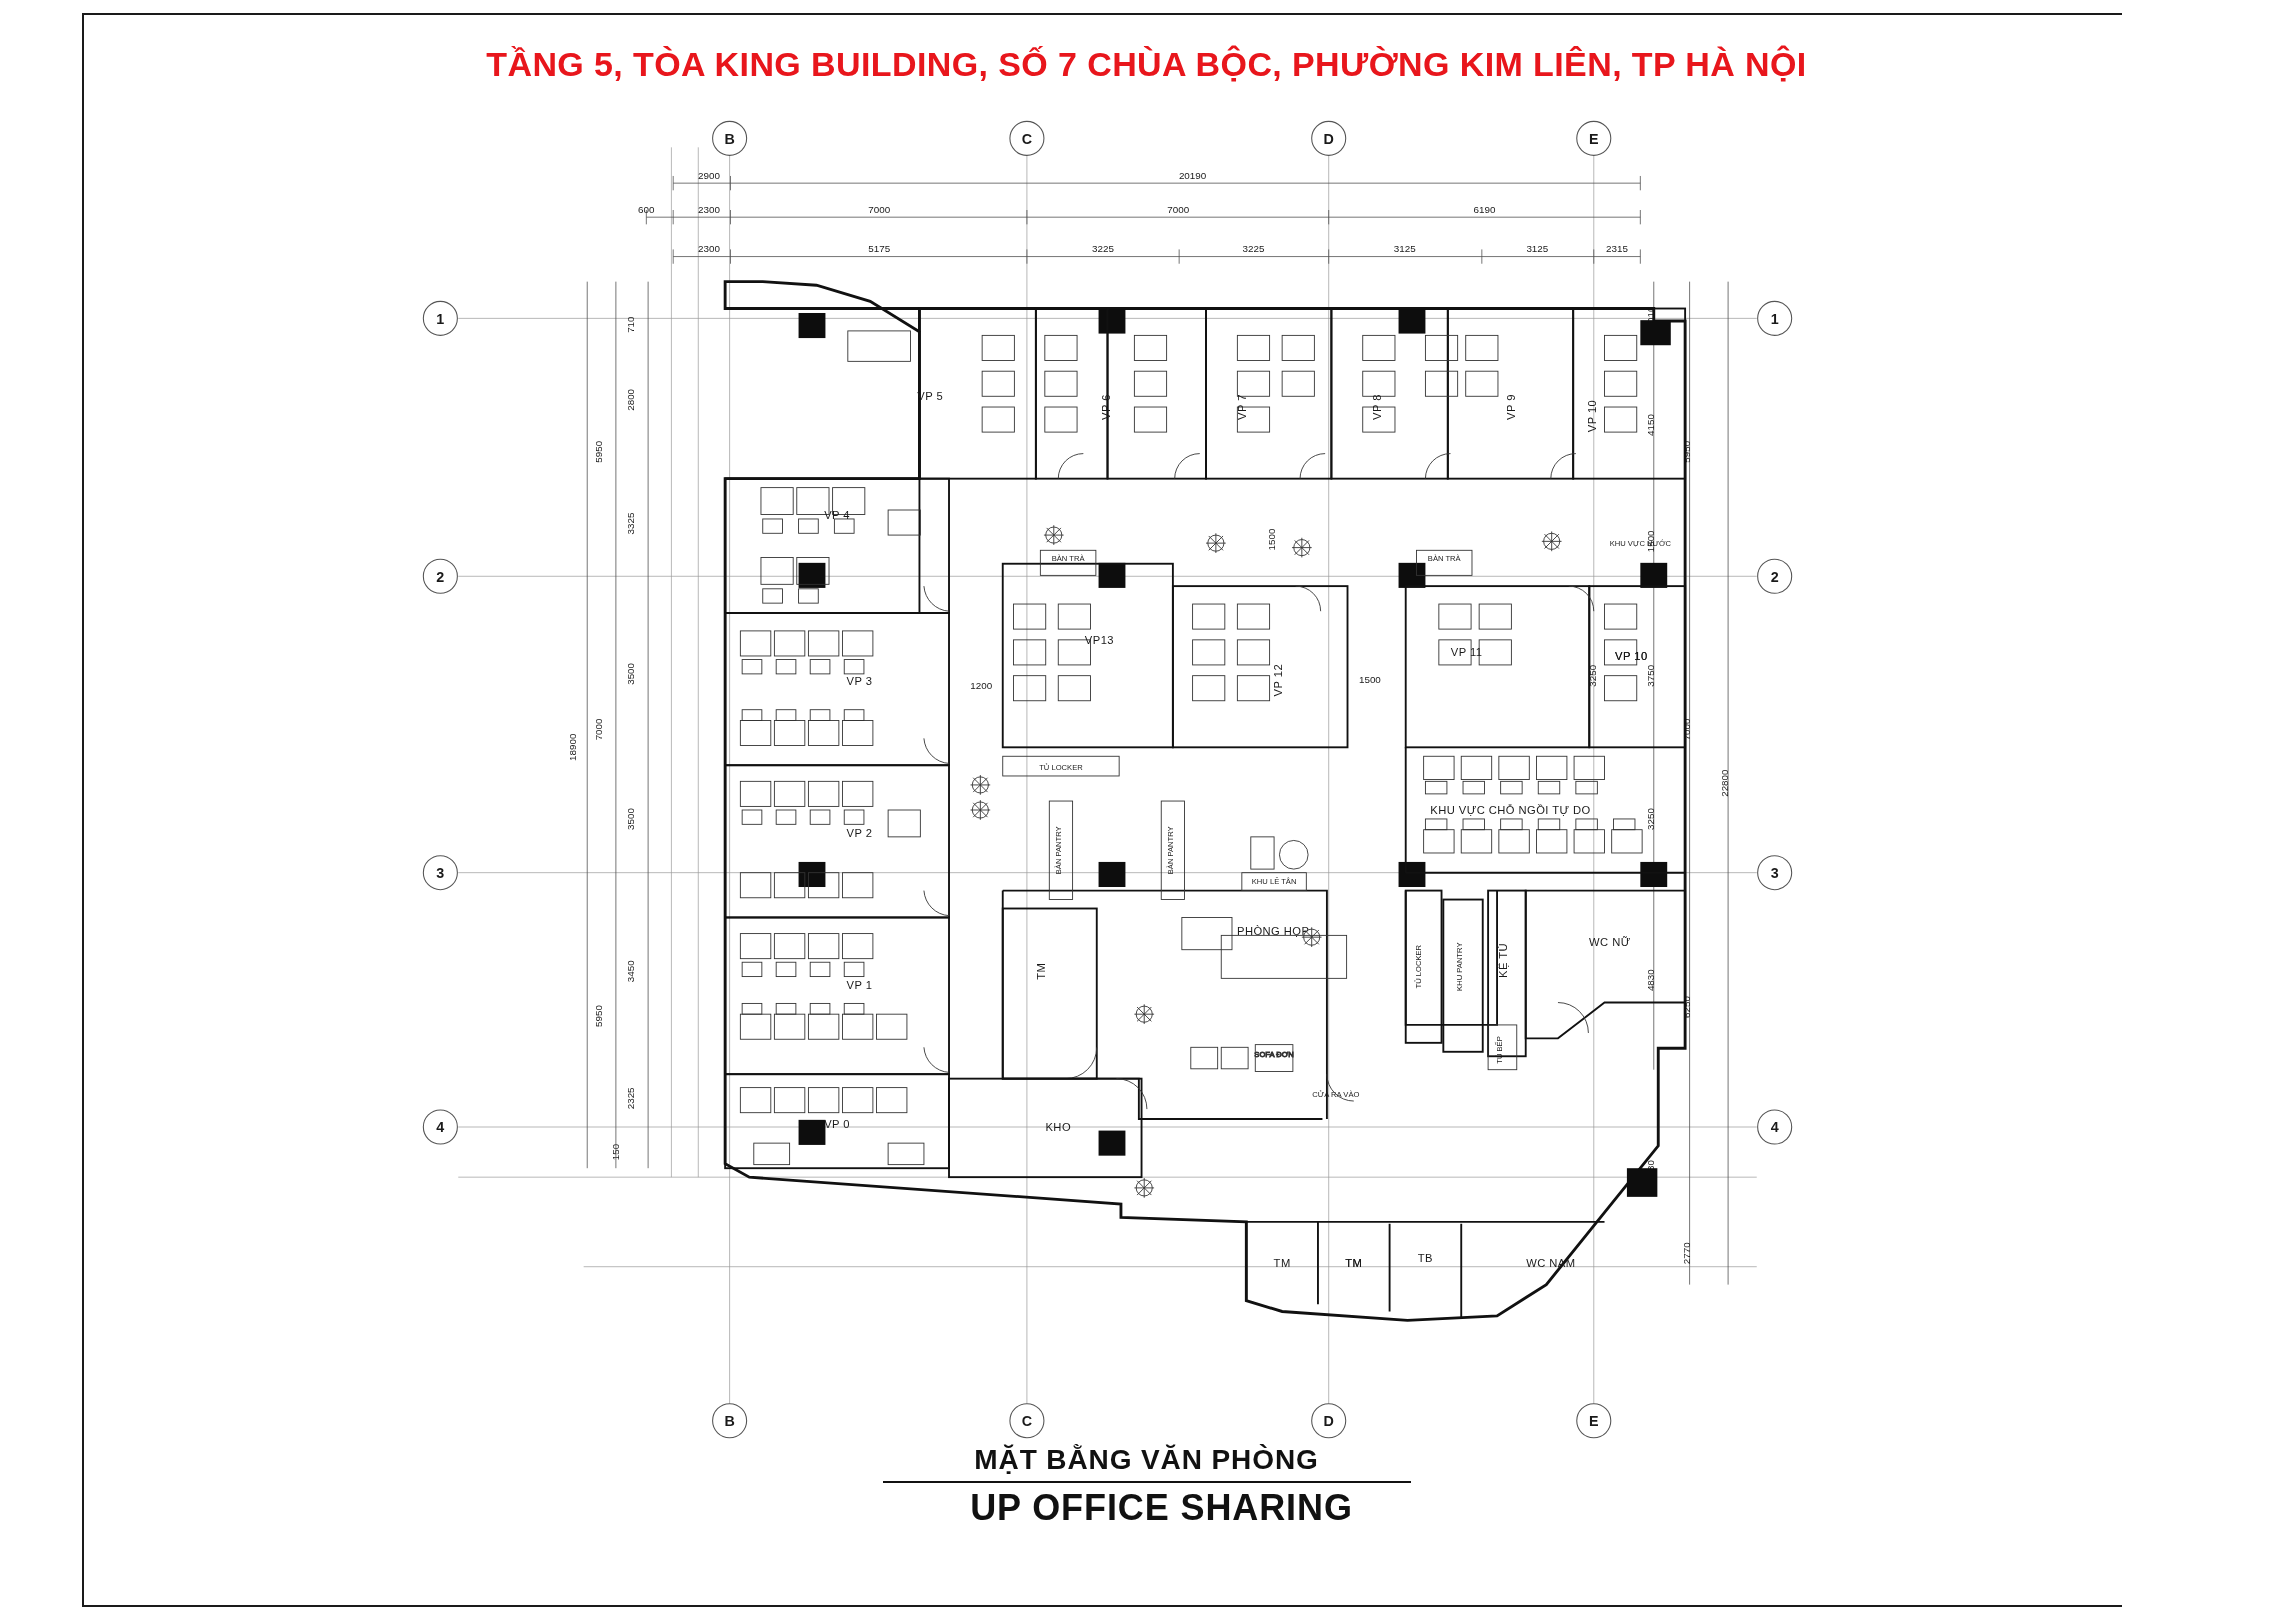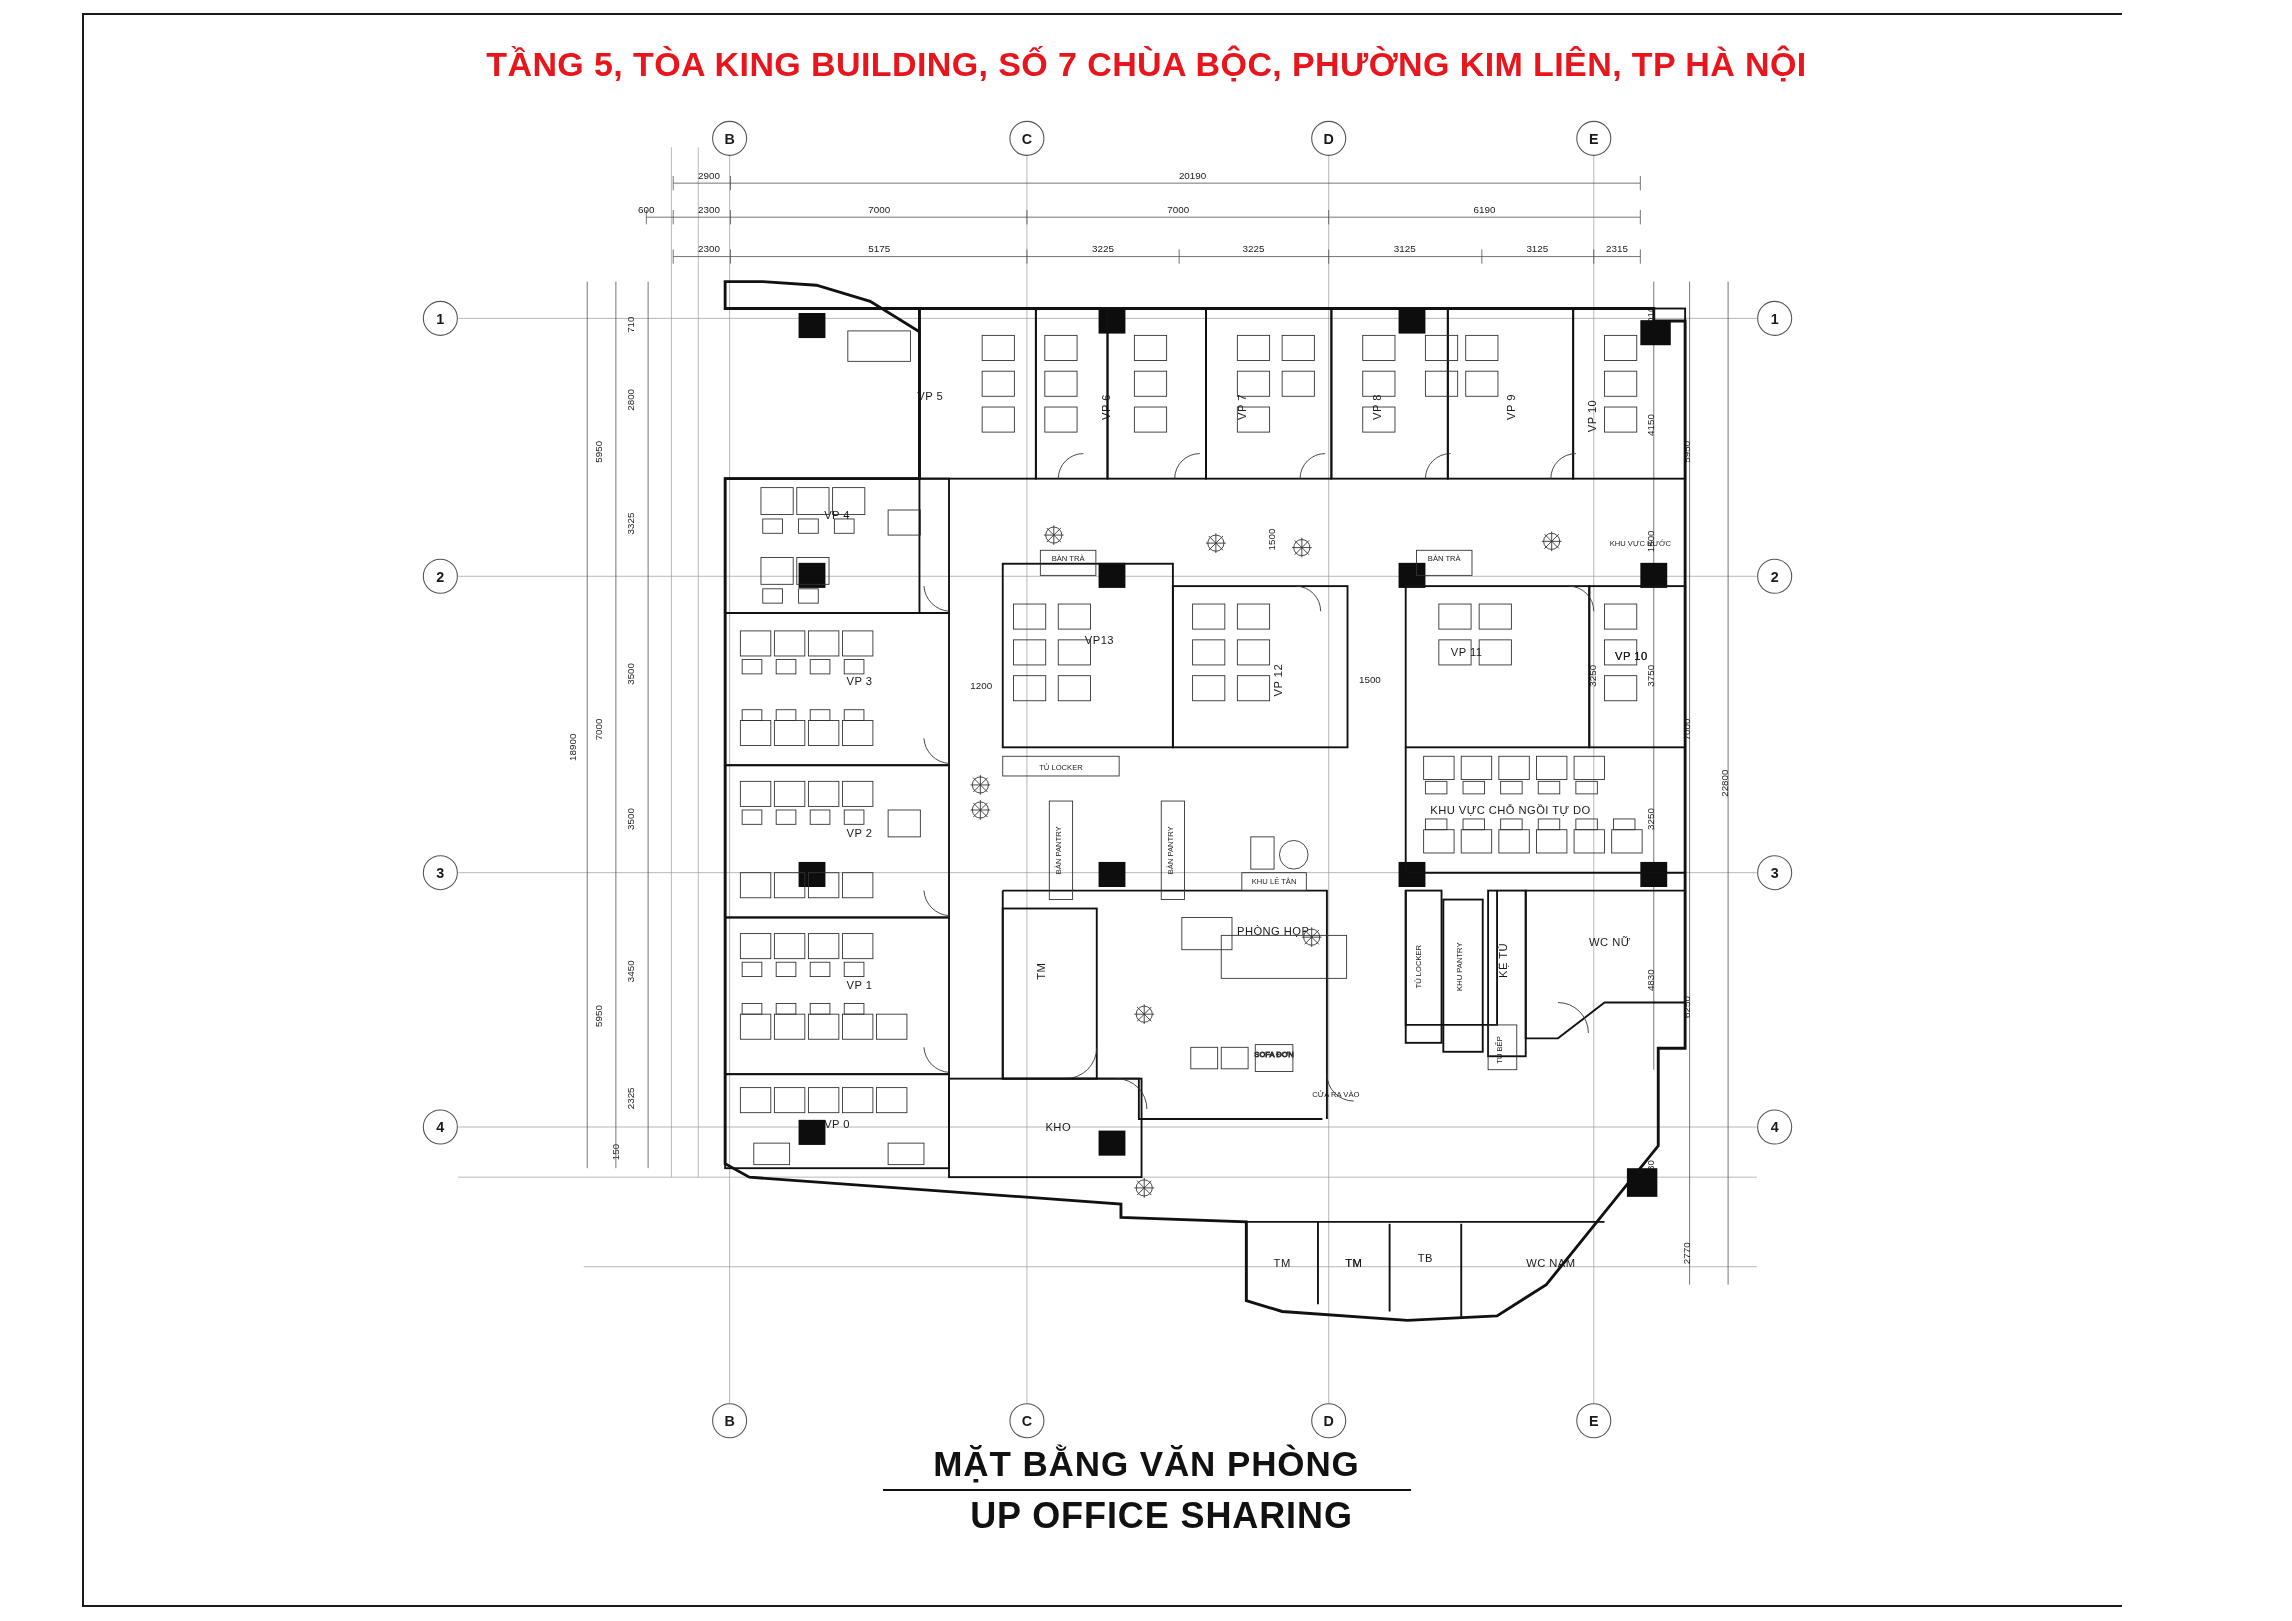--- a/index.html
+++ b/index.html
@@ -40,21 +40,21 @@
     font-family: "Liberation Sans", sans-serif;
   }
   #footer {
     position: absolute;
     left: 0;
     top: 1444px;
     width: 2293px;
     text-align: center;
   }
   #footer .f1 {
-    font-size: 35px;
+    font-size: 28px;
     font-weight: bold;
     color: #111;
     letter-spacing: 0.9px;
   }
   #footer .frule {
     width: 528px;
     height: 1.8px;
     background: #111;
     margin: 5.4px auto 3.6px auto;
   }

